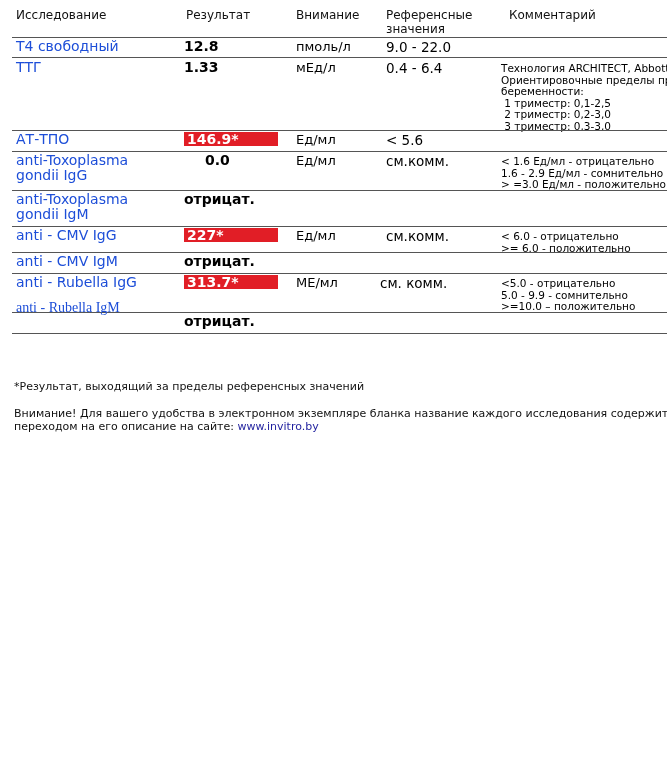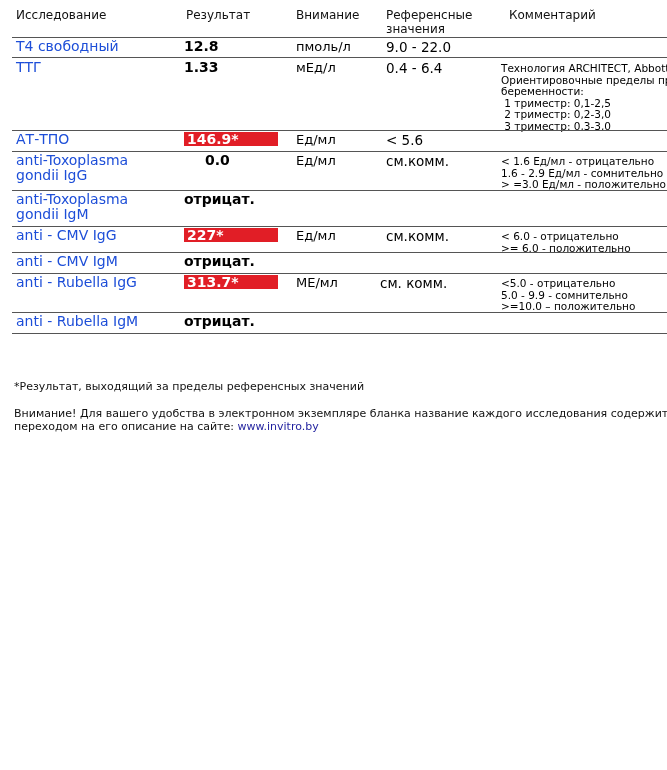--- a/index.html
+++ b/index.html
@@ -93,21 +93,21 @@
     <div class="abs name" style="left: 16px; top: 275px;">
       <div>anti - Rubella IgG</div>
     </div>
     <div class="abs res flag" style="left: 184px; top: 275px;">313.7*</div>
     <div class="abs unit" style="left: 296px; top: 275px;">МЕ/мл</div>
     <div class="abs ref" style="left: 380px; top: 275px;">см. комм.</div>
     <div class="abs cmt" style="left: 501px; top: 278px;">&lt;5.0 - отрицательно
 5.0 - 9.9 - сомнительно
 &gt;=10.0 – положительно</div>
     <div class="hline" style="top: 312px;"></div>
-    <div class="abs name" style="left: 16px; top: 314px;">
+    <div class="abs name" style="left: 16px; top: 300px; font-family: Liberation Serif, serif;">
       <div>anti - Rubella IgM</div>
     </div>
     <div class="abs res" style="left: 184px; top: 313px;">отрицат.</div>
     <div class="hline" style="top: 333px;"></div>
   </div>
 
 <div class="abs foot" style="left:14px; top:336px;">*Результат, выходящий за пределы референсных значений</div>
 <div class="abs foot" style="left:14px; top:363px;">Внимание! Для вашего удобства в электронном экземпляре бланка название каждого исследования содержит ссылку с прям</div>
 <div class="abs foot" style="left:14px; top:376px;">
   <span>переходом на его описание на сайте: </span><span class="link">www.invitro.by</span>

